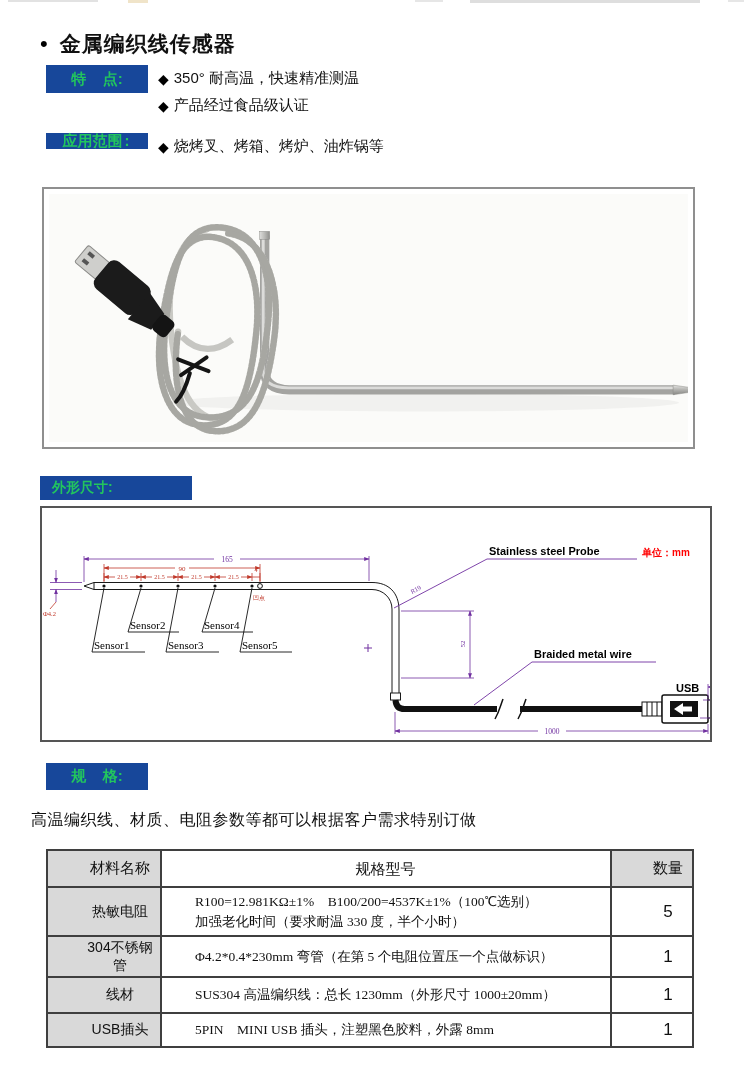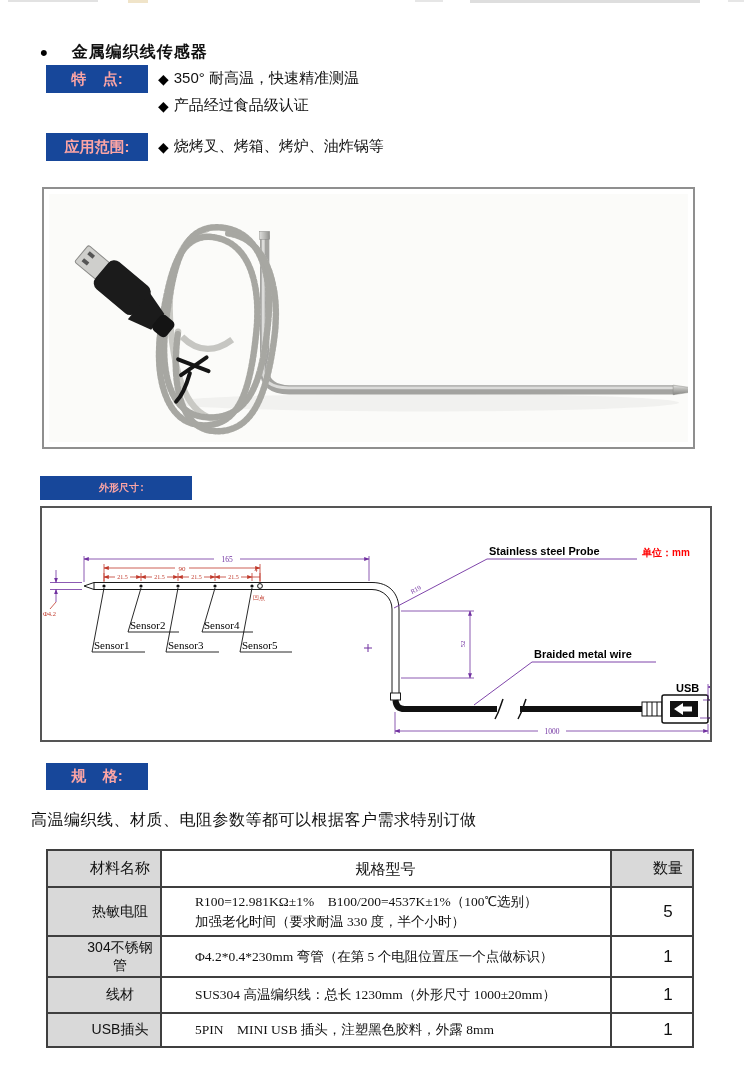--- a/index.html
+++ b/index.html
@@ -2,27 +2,27 @@
 <html><head>
 <meta charset="utf-8">
 <style>
   html,body{margin:0;padding:0;background:#fff;}
   .page{position:relative;width:750px;height:1066px;background:#ffffff;overflow:hidden;
         font-family:"Liberation Sans",sans-serif;color:#111;}
   .artifact{position:absolute;top:0;}
   
   .title-row{position:absolute;left:40px;top:26px;display:flex;align-items:center;gap:8px;}
   .title-bullet{font-size:22px;line-height:22px;color:#000;}
-  .page-title{font-size:16px;font-weight:bold;letter-spacing:1px;margin:16px;}
-  
-  .label-box{position:absolute;background:#17479A;color:#fca5a5;font-weight:bold;font-size:15px;
+  .page-title{font-size:21px;font-weight:bold;letter-spacing:1px;margin:4px;}
+  
+  .label-box{position:absolute;background:#17479A;color:#22c55e;font-weight:bold;font-size:15px;
              display:flex;align-items:center;justify-content:center;white-space:pre;}
   .label-feat{left:46px;top:65px;width:102px;height:28px;}
-  .label-app{left:46px;top:133px;width:102px;height:28px;}
-  .label-dims{left:40px;top:476px;width:140px;height:24px;justify-content:center;padding-left:12px;font-size:10px;font-family:Liberation Mono, monospace;}
+  .label-app{left:46px;top:133px;width:102px;height:16px;font-family:Liberation Mono, monospace;}
+  .label-dims{left:40px;top:476px;width:140px;height:24px;justify-content:flex-start;padding-left:12px;font-size:14px;}
   .label-spec{left:46px;top:763px;width:102px;height:27px;}
   
   .bullet-item{position:absolute;left:158px;font-size:15px;display:flex;align-items:center;gap:5px;}
   .diamond{font-size:14px;color:#000;}
   
   .photo-box{position:absolute;left:42px;top:187px;width:653px;height:262px;border:2px solid #8f8f8f;
              background:#fff;box-sizing:border-box;padding:5px;}
   .photo-box svg{display:block;width:100%;height:100%;}
   
   .draw-box{position:absolute;left:40px;top:506px;width:672px;height:236px;border:2px solid #555;

